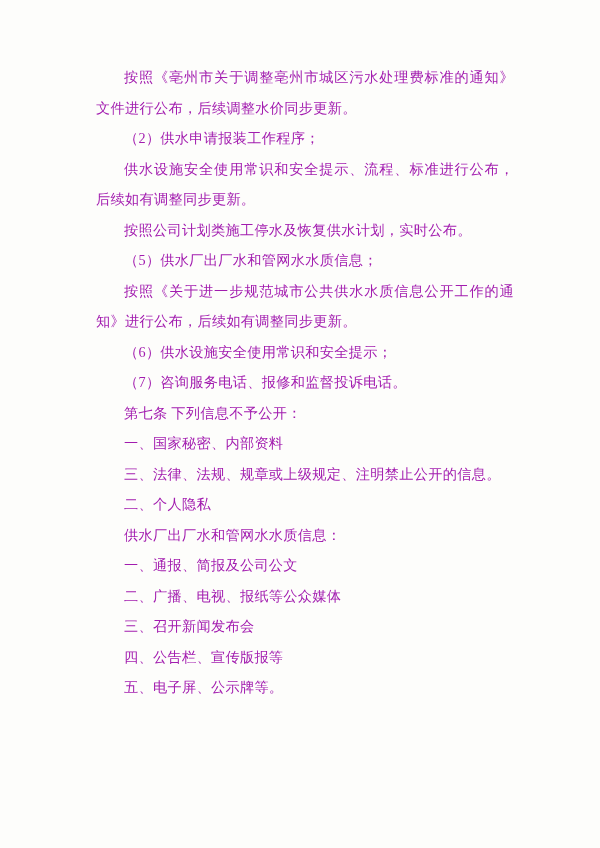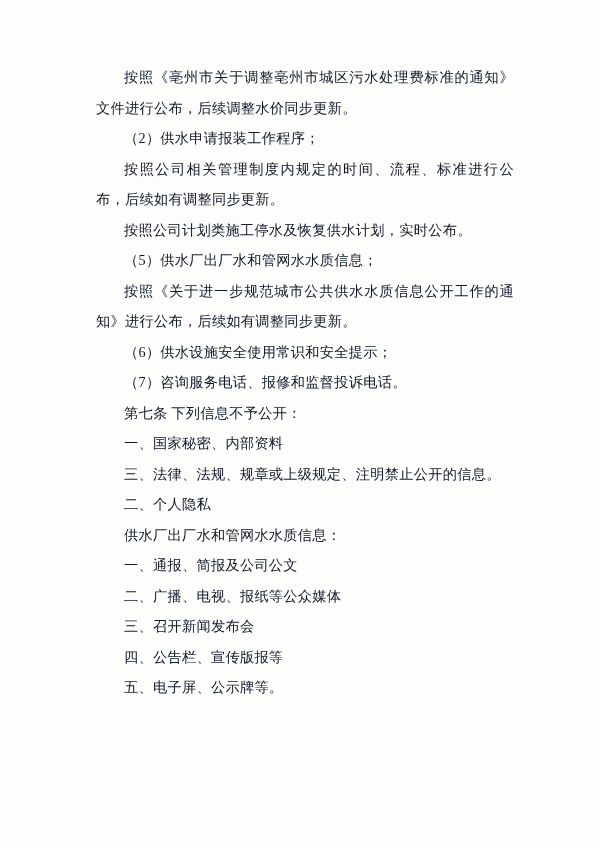--- a/index.html
+++ b/index.html
@@ -22,42 +22,42 @@
   }
   .doc-body {
     position: absolute;
     left: 96px;
     top: 62px;
     width: 418px;
   }
   .para {
     font-size: 14.2px;
     line-height: 30.5px;
-    color: #0f172a;
+    color: #a21caf;
     margin: 0;
     text-align: justify;
     text-justify: inter-ideograph;
     letter-spacing: 0.3px;
     white-space: normal;
   }
   .indent-2 {
     text-indent: 28px;
   }
   .para + .para {
     margin-top: 0px;
   }
 </style>
 </head>
 <body>
 
 <div class="page">
   <div class="doc-body">
     <p class="para indent-2">按照《亳州市关于调整亳州市城区污水处理费标准的通知》文件进行公布，后续调整水价同步更新。</p>
     <p class="para indent-2">（2）供水申请报装工作程序；</p>
-    <p class="para indent-2">按照公司相关管理制度内规定的时间、流程、标准进行公布，后续如有调整同步更新。</p>
+    <p class="para indent-2">供水设施安全使用常识和安全提示、流程、标准进行公布，后续如有调整同步更新。</p>
     <p class="para indent-2">按照公司计划类施工停水及恢复供水计划，实时公布。</p>
     <p class="para indent-2">（5）供水厂出厂水和管网水水质信息；</p>
     <p class="para indent-2">按照《关于进一步规范城市公共供水水质信息公开工作的通知》进行公布，后续如有调整同步更新。</p>
     <p class="para indent-2">（6）供水设施安全使用常识和安全提示；</p>
     <p class="para indent-2">（7）咨询服务电话、报修和监督投诉电话。</p>
     <p class="para indent-2">第七条 下列信息不予公开：</p>
     <p class="para indent-2">一、国家秘密、内部资料</p>
     <p class="para indent-2">三、法律、法规、规章或上级规定、注明禁止公开的信息。</p>
     <p class="para indent-2">二、个人隐私</p>
     <p class="para indent-2">供水厂出厂水和管网水水质信息：</p>

